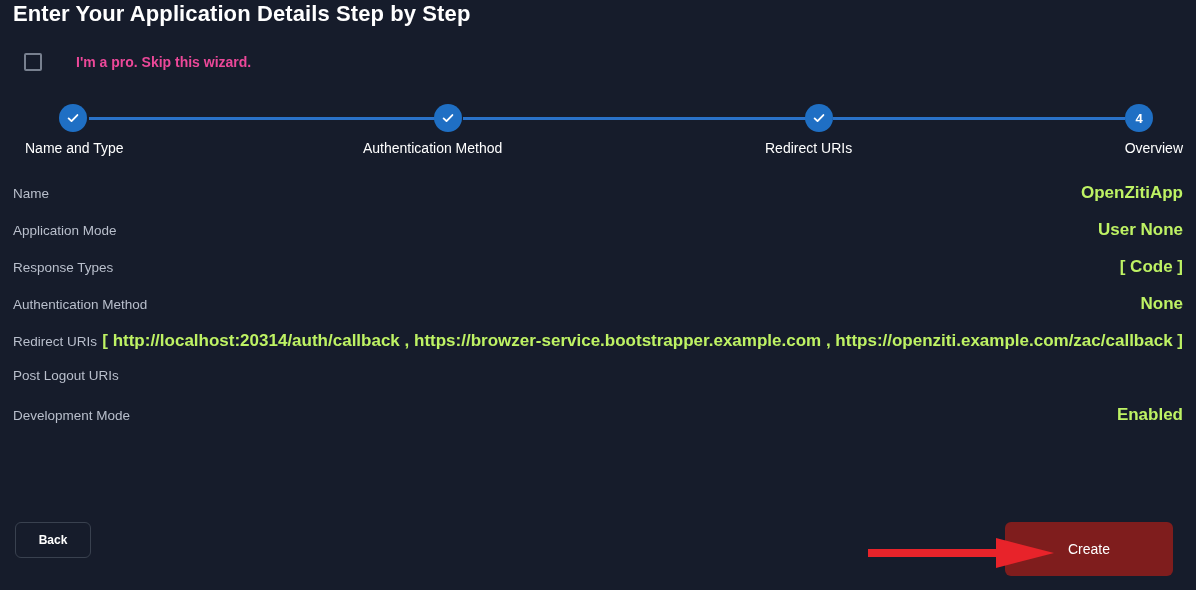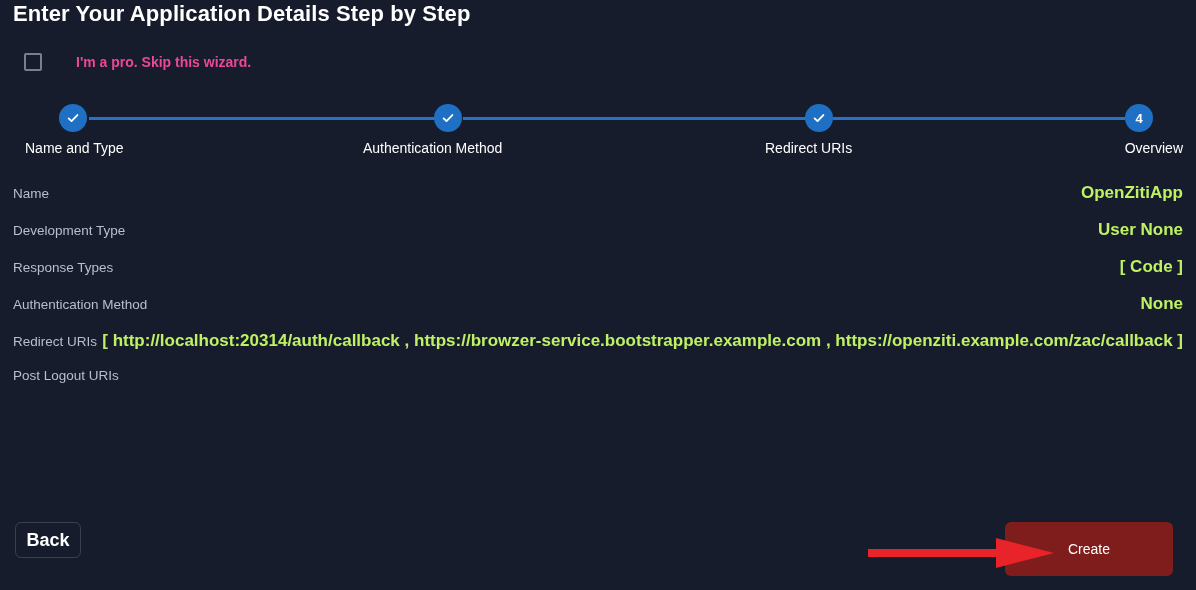--- a/index.html
+++ b/index.html
@@ -152,28 +152,28 @@
     position: absolute;
     left: 13px;
     right: 13px;
     top: 522px;
     height: 55px;
   }
   .btn-back {
     position: absolute;
     left: 2px;
     top: 0;
-    width: 66px;
+    width: 76px;
     height: 36px;
     border: 1px solid #39414f;
     border-radius: 6px;
     background: transparent;
     color: #ffffff;
     font-family: "Liberation Sans", sans-serif;
-    font-size: 18px;
+    font-size: 12px;
     font-weight: 700;
     cursor: pointer;
     padding: 0;
   }
   .btn-create {
     position: absolute;
     right: 10px;
     top: 0;
     width: 168px;
     height: 54px;
@@ -248,38 +248,42 @@
     </div>
   </div>
 
 
   <div class="summary">
     <div class="summary-row">
       <span class="summary-key">Name</span>
       <span class="summary-val">OpenZitiApp</span>
     </div>
     <div class="summary-row">
-      <span class="summary-key">Development Type</span>
+      <span class="summary-key">Application Mode</span>
       <span class="summary-val">User None</span>
     </div>
     <div class="summary-row">
       <span class="summary-key">Response Types</span>
       <span class="summary-val">[ Code ]</span>
     </div>
     <div class="summary-row">
       <span class="summary-key">Authentication Method</span>
       <span class="summary-val">None</span>
     </div>
     <div class="summary-row">
       <span class="summary-key">Redirect URIs</span>
       <span class="summary-val">[ http://localhost:20314/auth/callback , https://browzer-service.bootstrapper.example.com , https://openziti.example.com/zac/callback ]</span>
     </div>
     <div class="summary-row">
       <span class="summary-key">Post Logout URIs</span>
       <span class="summary-val"></span>
+    </div>
+    <div class="summary-row">
+      <span class="summary-key">Development Mode</span>
+      <span class="summary-val">Enabled</span>
     </div>
   </div>
 
   <div class="footer">
     <button class="btn-back">Back</button>
     <button class="btn-create">Create</button>
   </div>
 
   <svg class="arrow-annotation" viewBox="0 0 190 34">
     <rect x="0" y="13" width="142" height="8" fill="#e8232a"></rect>

